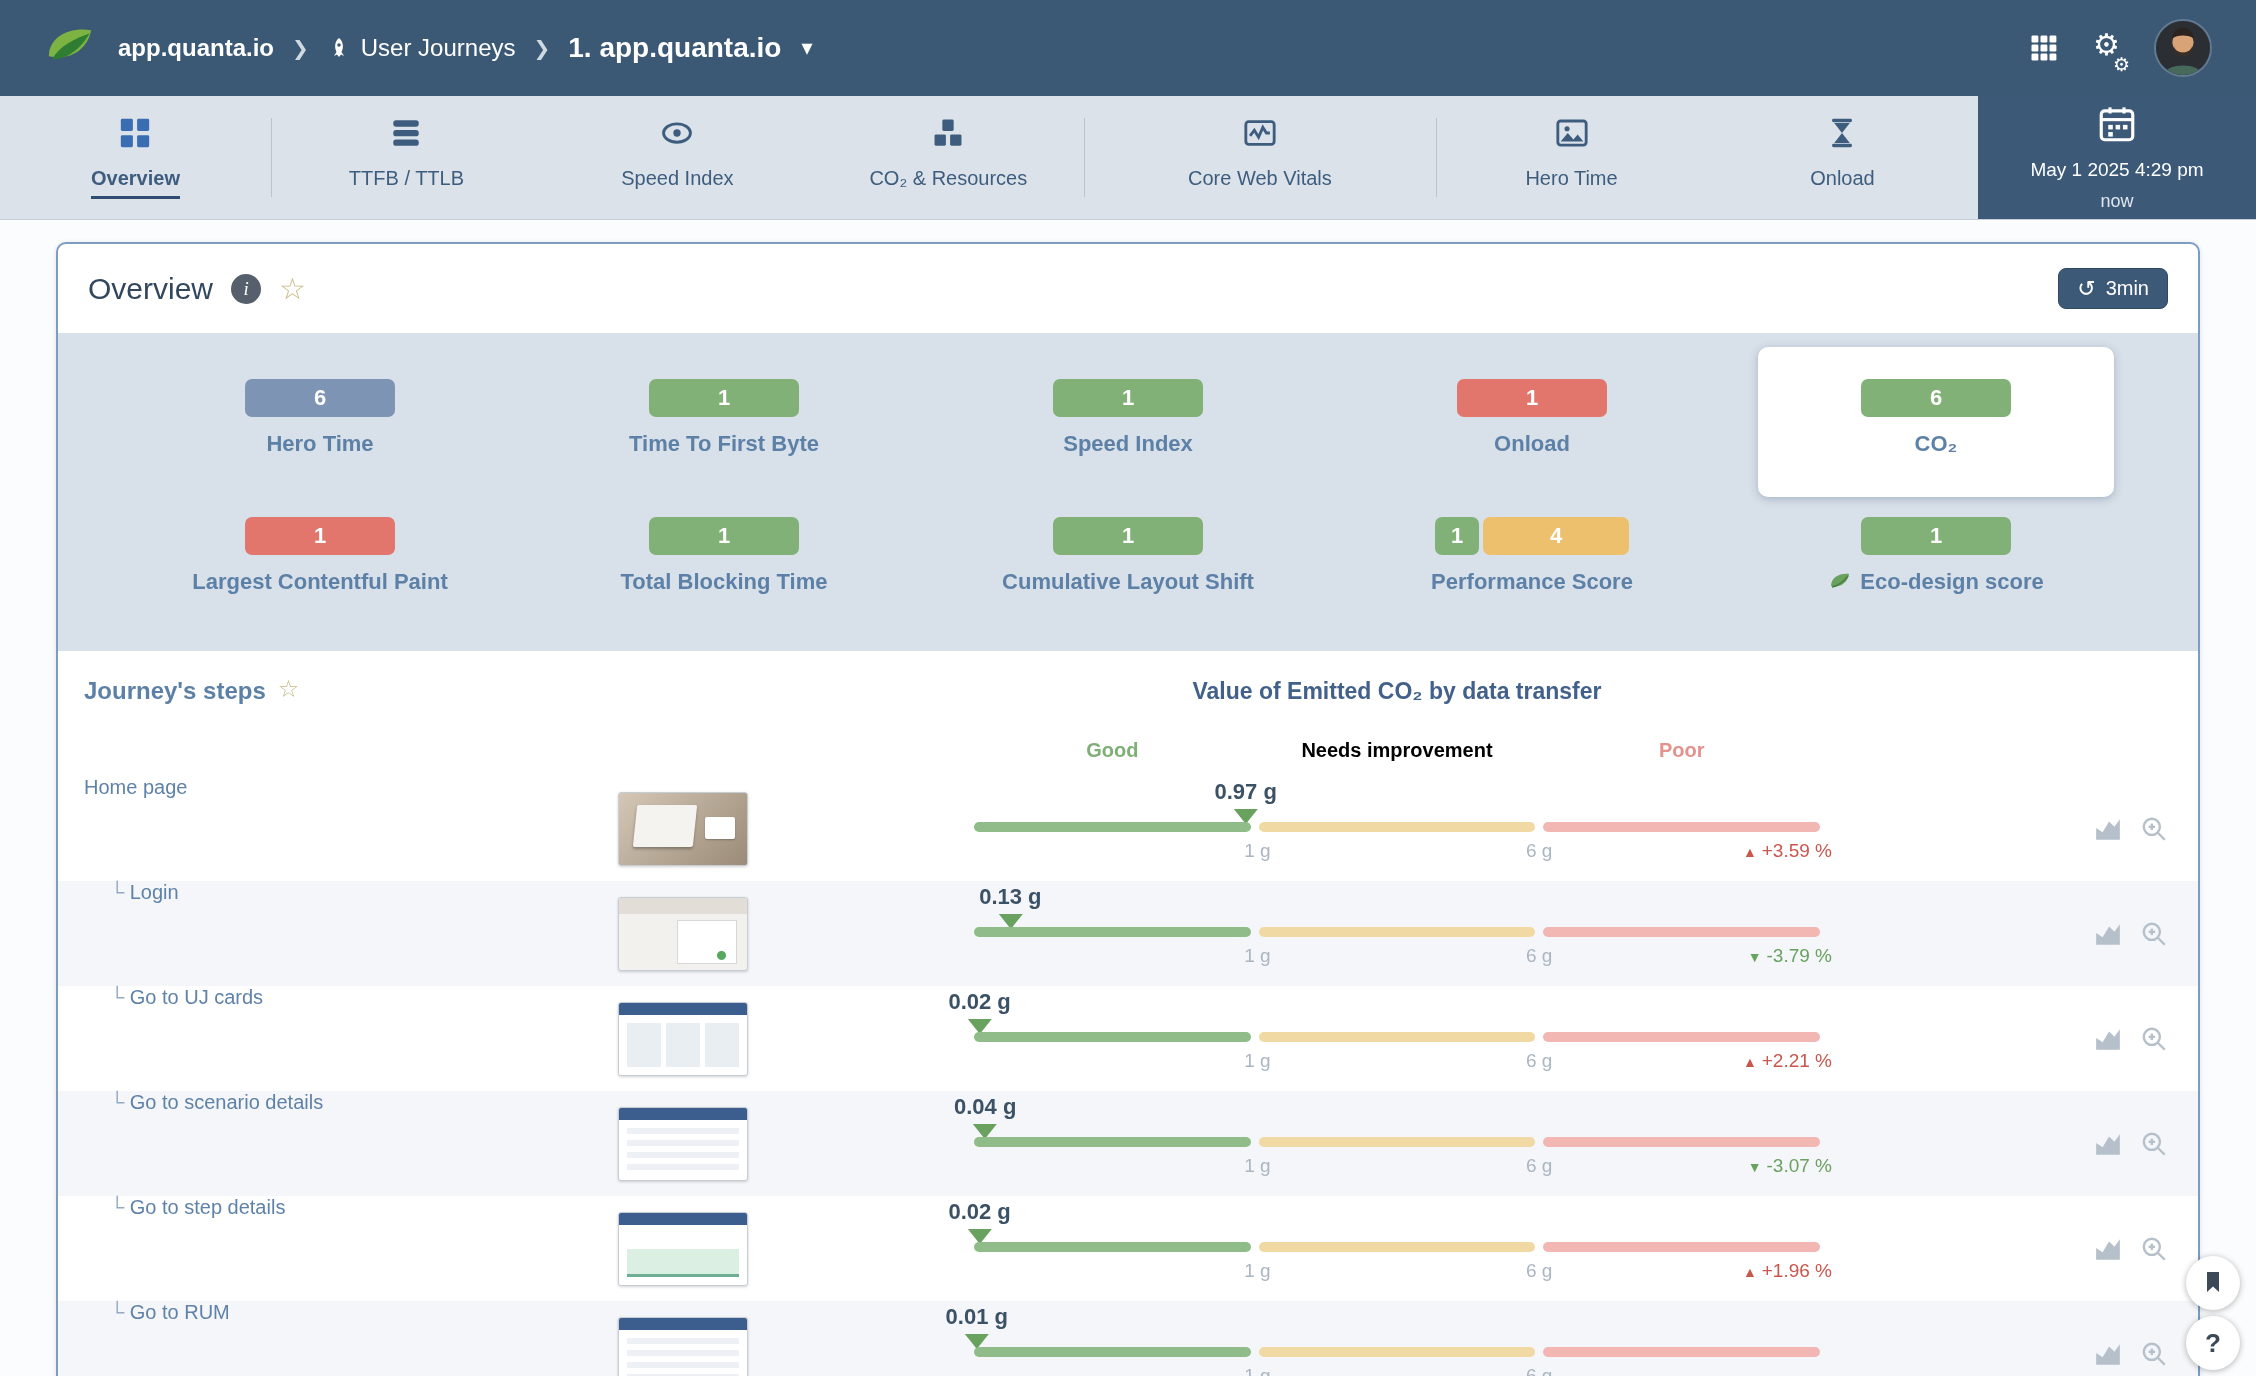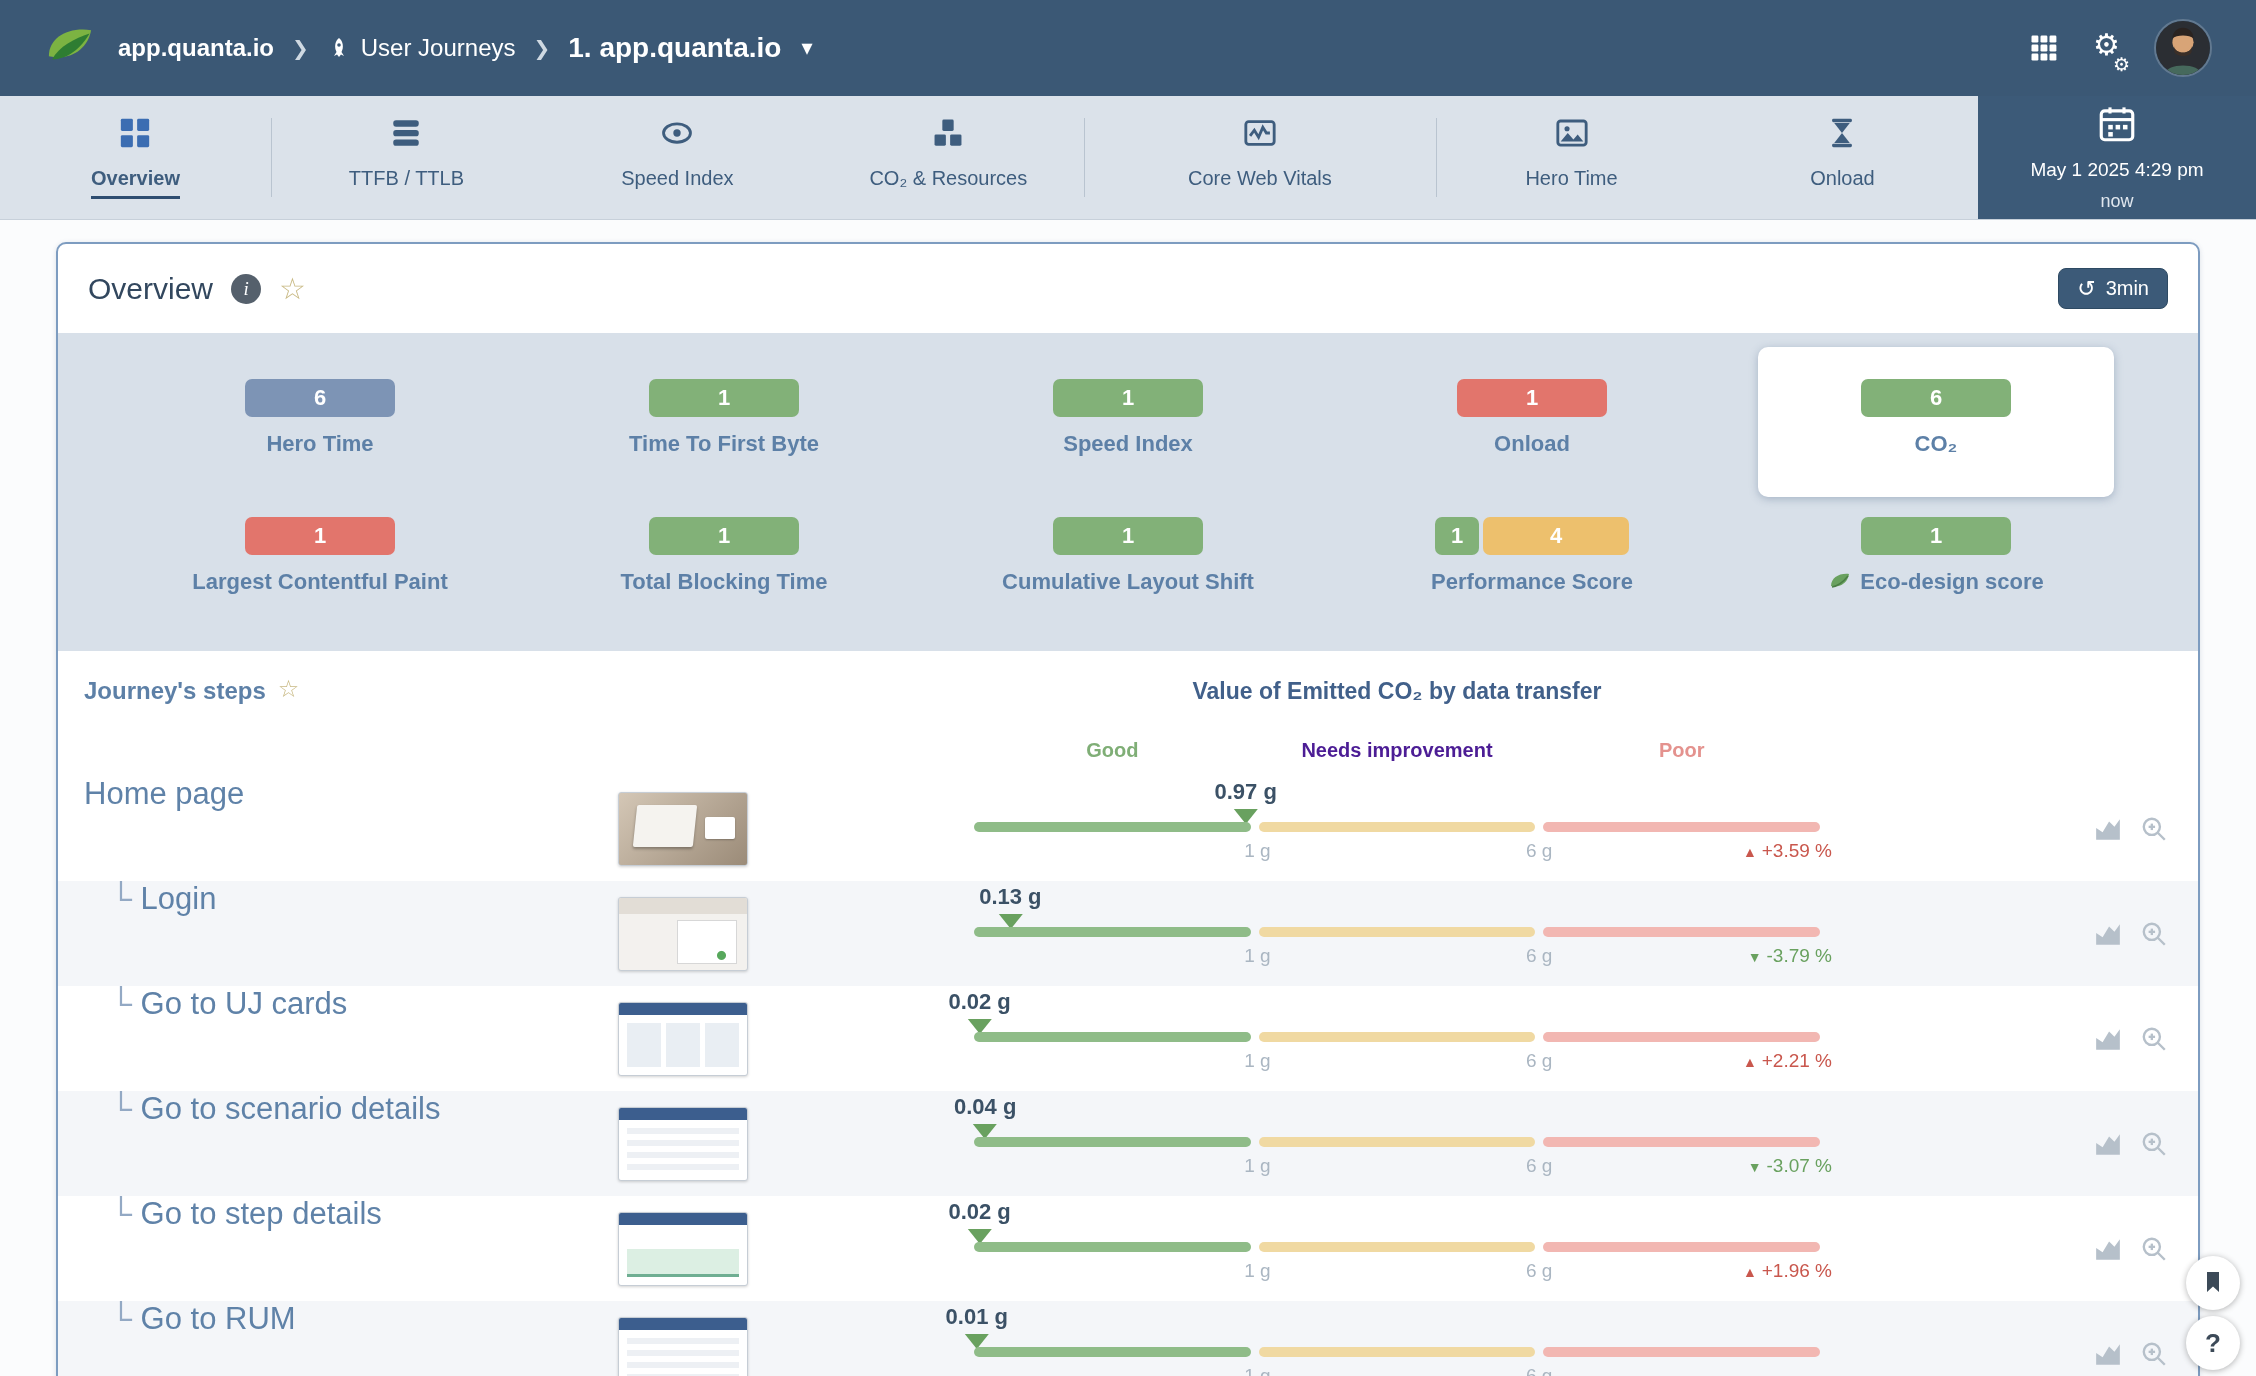--- a/index.html
+++ b/index.html
@@ -70,26 +70,26 @@
   .col-name { flex:0 0 534px; display:flex; }
   .col-thumb { flex:0 0 356px; display:flex; align-items:center; }
   .col-bar { flex:0 0 846px; position:relative; }
   .col-icons { flex:1; display:flex; align-items:center; justify-content:flex-end; gap:18px; }
   .jheader .col-name { font-size:24px; font-weight:bold; color:#5d80a7; gap:12px; }
   .jheader .star { font-size:24px; }
   .chart-title { width:100%; text-align:center; font-size:23px; font-weight:bold; color:#41608a; }
   .legend { margin-top:34px; }
   .legend-labels { display:flex; gap:8px; }
   .legend-labels span { flex:1; text-align:center; font-size:20px; font-weight:bold; }
-  .lg-good { color:#7fae76; } .lg-needs { color:#4c1d95; } .lg-poor { color:#e4928e; }
+  .lg-good { color:#7fae76; } .lg-needs { color:#000000; } .lg-poor { color:#e4928e; }
 
   .rows { margin-top:14px; }
   .jrow { height:105px; }
   .jrow:nth-child(even) { background:#f4f6f9; }
-  .step-name { font-size:31px; color:#5f82a8; }
+  .step-name { font-size:20px; color:#5f82a8; }
   .jrow.indent .step-name { padding-left:26px; }
   .jrow.indent .step-name::before { content:"└ "; color:#93a9c4; }
 
   .thumb { width:130px; height:74px; border:1px solid #c6cdd5; border-radius:3px; background:#fff;
     box-shadow:0 1px 3px rgba(0,0,0,.18); position:relative; overflow:hidden; }
   .thumb-photo { background:linear-gradient(135deg,#d4c7b6,#9b8b78); }
   .thumb-photo::before { content:""; position:absolute; left:16px; top:12px; width:60px; height:42px;
     background:#f5f3ef; border-radius:2px; transform:skewX(-6deg); box-shadow:0 2px 3px rgba(0,0,0,.3); }
   .thumb-photo::after { content:""; position:absolute; right:12px; top:24px; width:30px; height:22px;
     background:#fff; border-radius:2px; box-shadow:0 1px 2px rgba(0,0,0,.25); }

